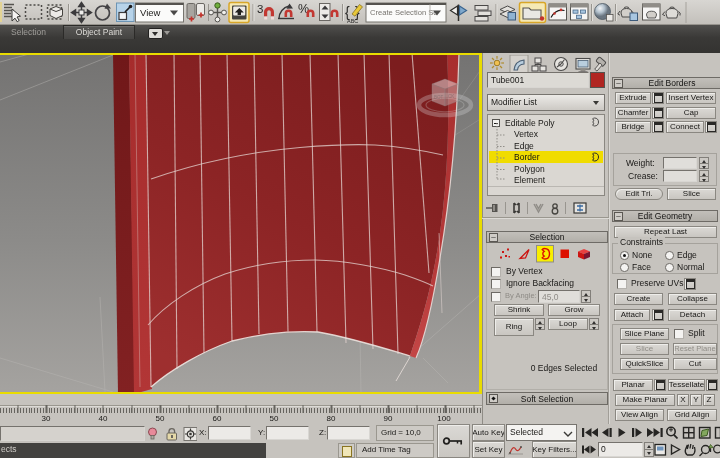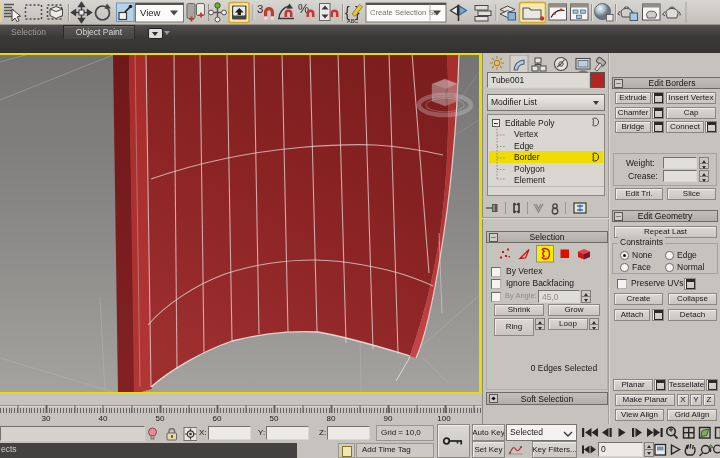--- a/index.html
+++ b/index.html
@@ -535,21 +535,21 @@
           <div class="d" style="top:5.5px;height:6.5px;"></div>
       </div>
       <div class="lbl" style="left:14px;top:17px;">Crease:</div>
       <div class="fld" style="left:49px;top:16px;width:34px;height:12px;"></div>
       <div class="spin" style="left:85px;top:16px;height:12px;">
         <div class="u" style="top:0;height:6.5px;"></div>
           <div class="d" style="top:5.5px;height:6.5px;"></div>
       </div>
     </div>
 
-    <div class="btn" style="left:5px;top:135px;width:48px;height:12px;">Edit Tri.</div>
+    <div class="btn" style="left:5px;top:135px;width:48px;height:12px;border-radius:6px;">Edit Tri.</div>
     <div class="btn" style="left:57px;top:135px;width:49px;height:12px;">Slice</div>
 
     <div class="hdr" style="left:2px;top:157px;width:106px;height:12px;">Edit Geometry</div>
     <div class="hbox" style="left:4px;top:158.5px;">–</div>
 
     <div class="btn" style="left:4px;top:173px;width:103px;height:12px;">Repeat Last</div>
 
     <div class="grp" style="left:2px;top:190px;width:106px;height:31px;border-color:#a5a29c;">
       <div class="lbl" style="left:5px;top:-7px;background:#c6c3be;padding:0 2px;">Constraints</div>
       <div class="rad on" style="left:7px;top:7px;"></div>
@@ -569,20 +569,29 @@
       </div>
 
     <div class="btn" style="left:4px;top:240px;width:49px;height:12px;">Create</div>
     <div class="btn" style="left:58px;top:240px;width:49px;height:12px;">Collapse</div>
     <div class="btn" style="left:4px;top:256px;width:36px;height:12px;">Attach</div>
     <div class="btn" style="left:42px;top:256px;width:12px;height:12px;">
         <span style="display:block;width:7px;height:6px;border:1px solid #2a2927;border-top:3px solid #2a2927;"></span>
       </div>
     <div class="btn" style="left:58px;top:256px;width:49px;height:12px;">Detach</div>
 
+    <div class="grp" style="left:2px;top:271px;width:106px;height:50px;border-color:#a5a29c;">
+      <div class="btn" style="left:7px;top:3px;width:49px;height:12px;">Slice Plane</div>
+      <div class="cb" style="left:61px;top:4px;"></div>
+      <div class="lbl" style="left:75px;top:3px;">Split</div>
+      <div class="btn dis" style="left:7px;top:18px;width:49px;height:12px;">Slice</div>
+      <div class="btn dis" style="left:60px;top:18px;width:44px;height:12px;font-size:7.6px;">Reset Plane</div>
+      <div class="btn" style="left:7px;top:33px;width:49px;height:12px;">QuickSlice</div>
+      <div class="btn" style="left:60px;top:33px;width:44px;height:12px;">Cut</div>
+    </div>
 
     <div class="btn" style="left:3px;top:326px;width:40px;height:12px;">Planar</div>
     <div class="btn" style="left:44px;top:326px;width:12px;height:12px;">
         <span style="display:block;width:7px;height:6px;border:1px solid #2a2927;border-top:3px solid #2a2927;"></span>
       </div>
     <div class="btn" style="left:58px;top:326px;width:37px;height:12px;">Tessellate</div>
     <div class="btn" style="left:96px;top:326px;width:12px;height:12px;">
         <span style="display:block;width:7px;height:6px;border:1px solid #2a2927;border-top:3px solid #2a2927;"></span>
       </div>
     <div class="btn" style="left:5px;top:341px;width:60px;height:12px;">Make Planar</div>
@@ -613,21 +622,21 @@
     <div class="lbl" style="left:199px;top:4px;font-size:8px;">X:</div>
     <div class="fld" style="left:208px;top:2px;width:43px;height:14px;background:#eceae7;"></div>
     <div class="lbl" style="left:258px;top:4px;font-size:8px;">Y:</div>
     <div class="fld" style="left:266px;top:2px;width:43px;height:14px;background:#eceae7;"></div>
     <div class="lbl" style="left:319px;top:4px;font-size:8px;">Z:</div>
     <div class="fld" style="left:327px;top:2px;width:43px;height:14px;background:#eceae7;"></div>
     <div class="abs" style="left:376px;top:1px;width:58px;height:16px;background:#cdcac5;border:1px solid #9a978f;box-sizing:border-box;">
       <div class="lbl" style="left:4px;top:2px;font-size:8px;">Grid = 10,0</div>
     </div>
 
-    <div class="abs" style="left:0;top:19px;width:297px;height:15px;background:#434240;">
+    <div class="abs" style="left:0;top:19px;width:266px;height:15px;background:#434240;">
       <div class="lbl" style="left:1px;top:1px;color:#cfccc7;font-size:8.5px;">ects</div>
     </div>
 
     <div class="abs" style="left:338px;top:19px;width:17px;height:15px;background:#cdcac5;border:1px solid #9a978f;box-sizing:border-box;">
       <div class="abs" style="left:3px;top:2px;width:8px;height:9px;background:#f0e6b8;border:1px solid #8a7420;"></div>
     </div>
     <div class="abs" style="left:356px;top:19px;width:78px;height:15px;background:#cdcac5;border:1px solid #9a978f;box-sizing:border-box;">
       <div class="lbl" style="left:5px;top:1px;font-size:8px;">Add Time Tag</div>
     </div>
 

